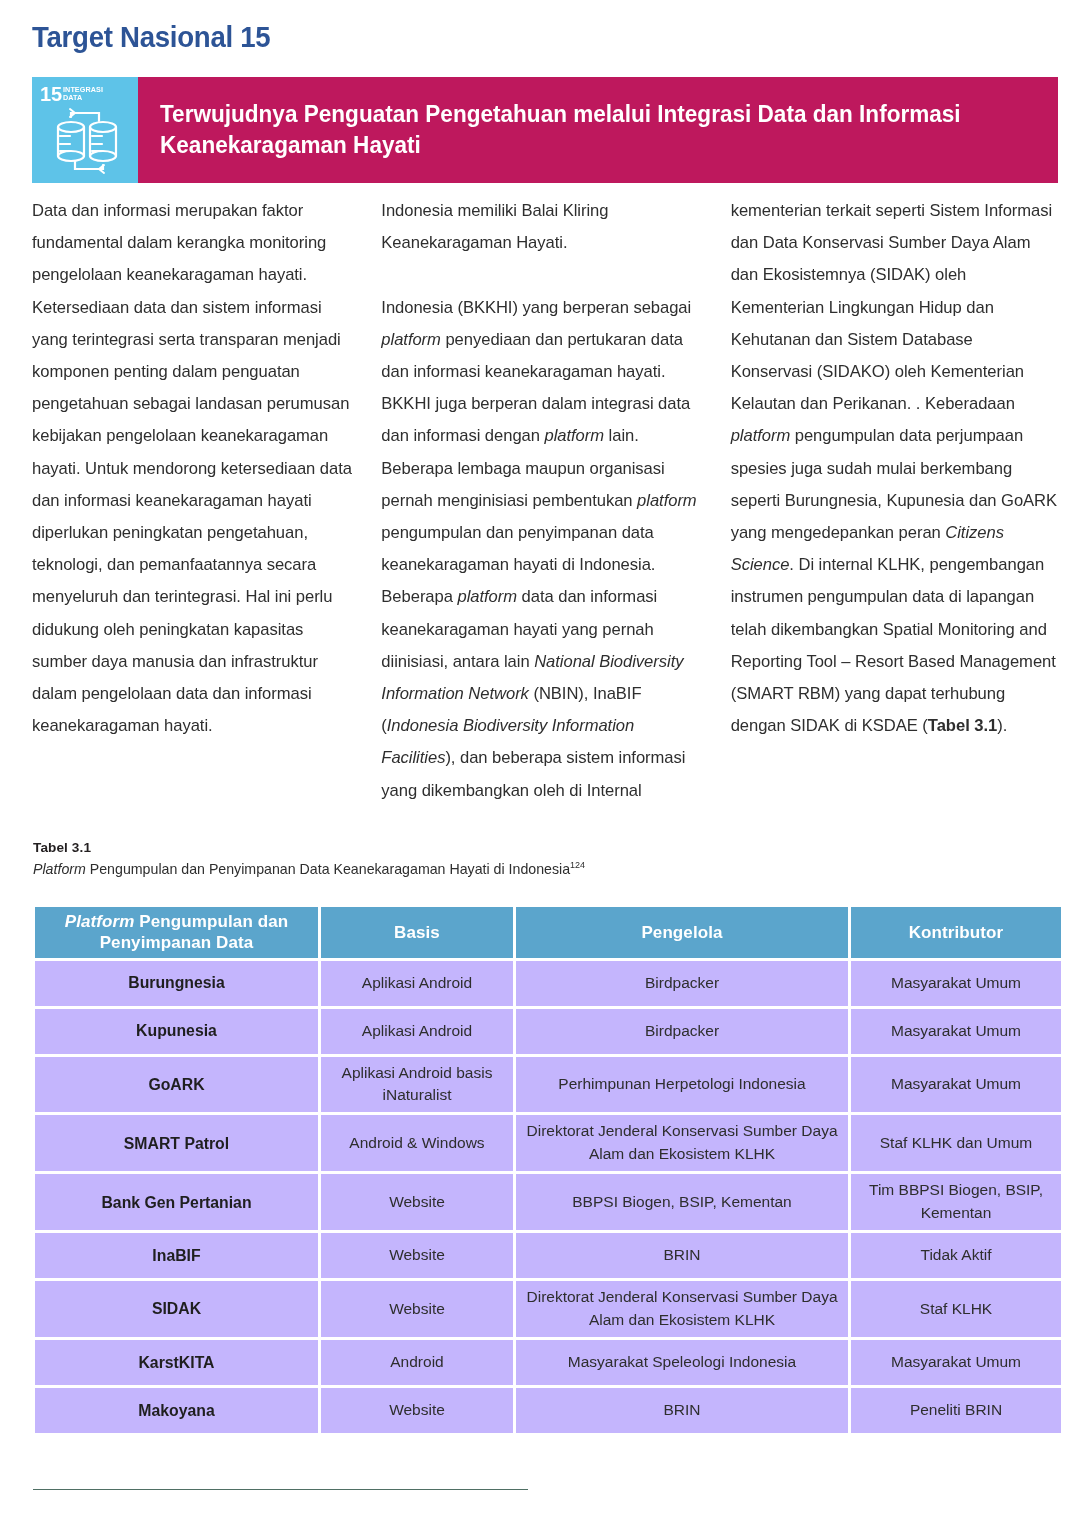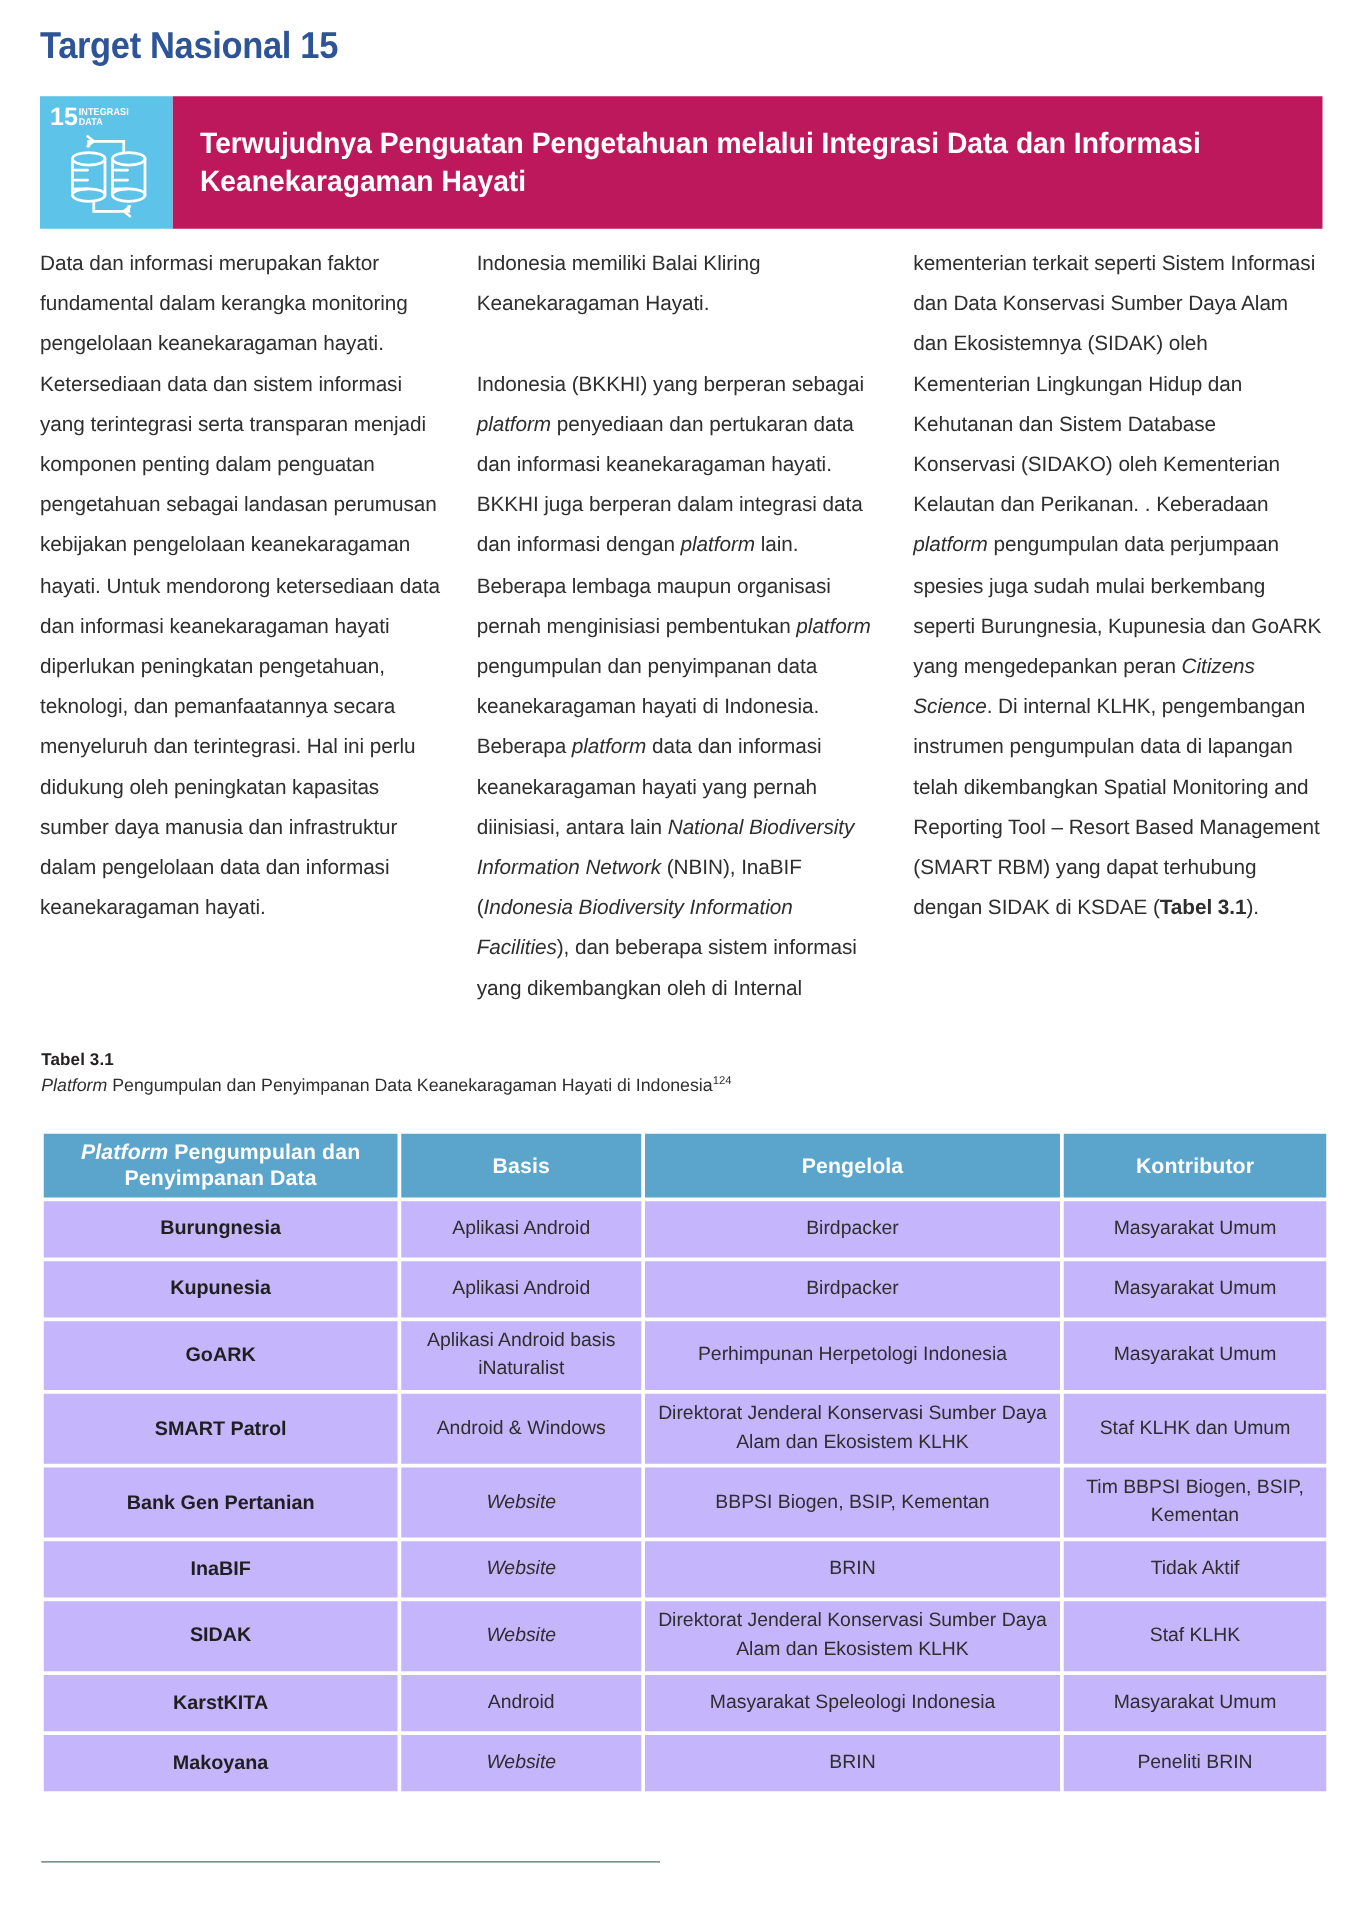--- a/index.html
+++ b/index.html
@@ -176,21 +176,21 @@
     padding: 5px 10px;
     line-height: 1.48;
     height: 45px;
   }
   .tbl tbody td.name {
     font-weight: bold;
     color: #1f1f1f;
     font-size: 15.8px;
   }
   .tbl tbody td.name.ital { font-style: italic; }
-  .tbl tbody td.ital-cell { font-style: italic; }
+  .tbl tbody td.ital-cell { }
 
   
   .footnote-rule {
     position: absolute;
     left: 33px;
     top: 1489px;
     width: 495px;
     height: 1px;
     background: #4f6f64;
   }

